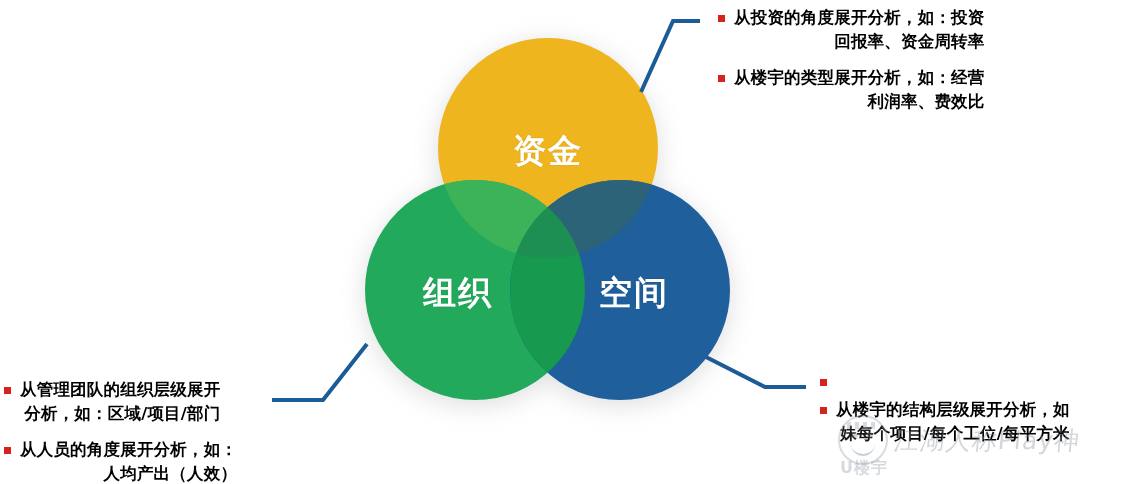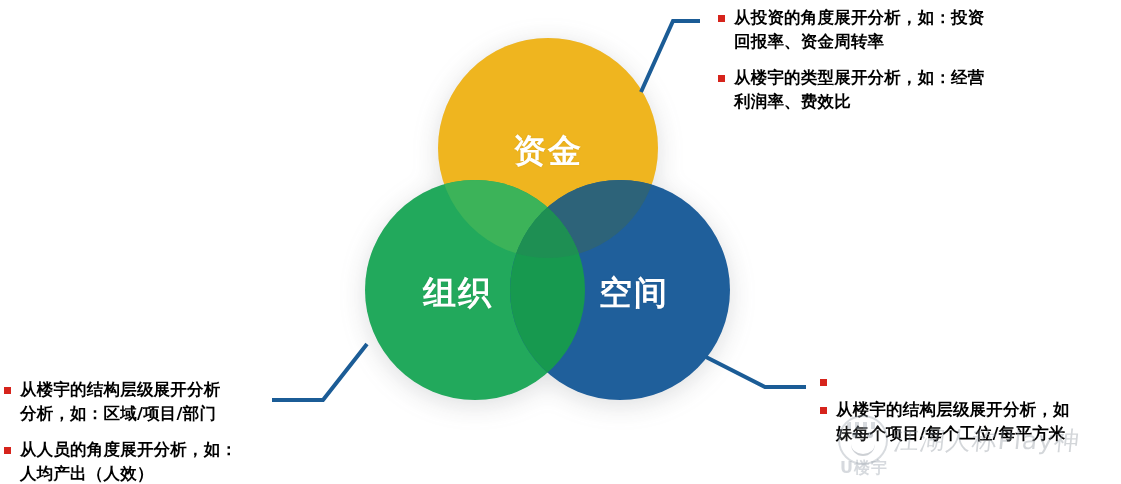--- a/index.html
+++ b/index.html
@@ -46,20 +46,21 @@
     margin-top:9px;
     margin-right:9px;
   }
   .bullet-text{
     color:#000000;
     font-weight:bold;
     font-size:16.5px;
     line-height:1.45;
     white-space:pre-line;
     letter-spacing:.2px;
+    text-align:right;
   }
 
   #callout-top-right{left:718px;top:6px;width:330px;}
   #callout-bottom-left{left:4px;top:378px;width:285px;}
   #callout-bottom-right{left:820px;top:370px;width:300px;}
 
   
   #watermark{
     position:absolute;
     left:838px;top:416px;
@@ -174,21 +175,21 @@
     <div class="bullet-row">
       <span class="bullet-mark"></span>
       <span class="bullet-text">从楼宇的类型展开分析，如：经营
 利润率、费效比</span>
     </div>
   </div>
 
   <div class="callout" id="callout-bottom-left">
     <div class="bullet-row">
       <span class="bullet-mark"></span>
-      <span class="bullet-text">从楼宇的结构层级展开分析
+      <span class="bullet-text">从管理团队的组织层级展开
 分析，如：区域/项目/部门</span>
     </div>
     <div class="bullet-row">
       <span class="bullet-mark"></span>
       <span class="bullet-text">从人员的角度展开分析，如：
 人均产出（人效）</span>
     </div>
   </div>
 
   <div class="callout" id="callout-bottom-right">

